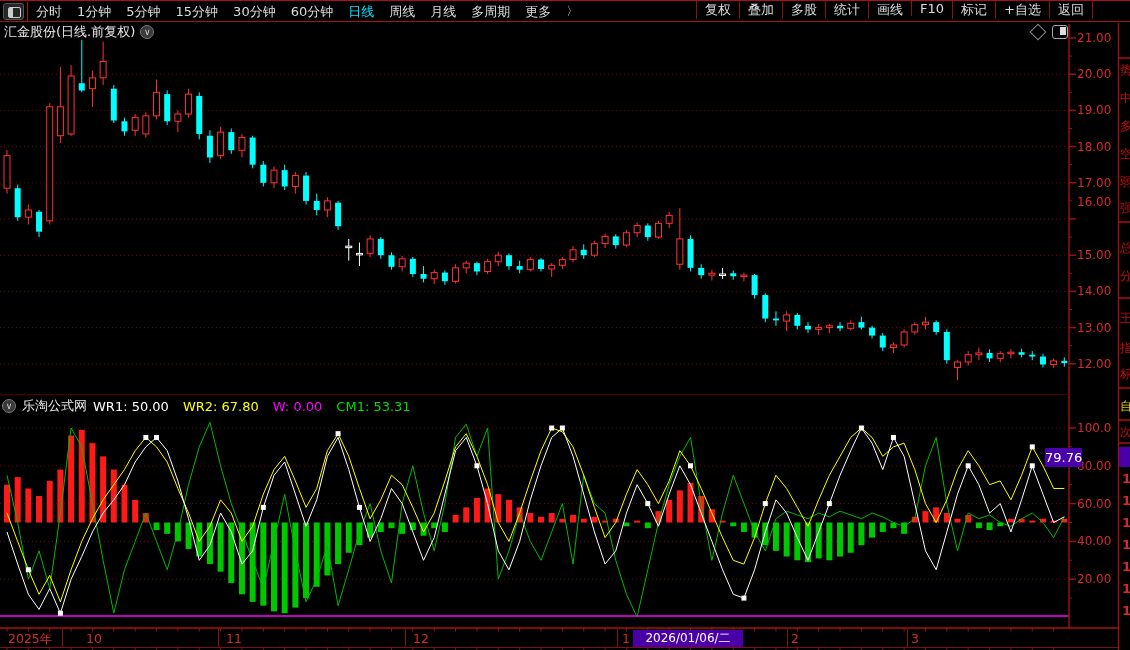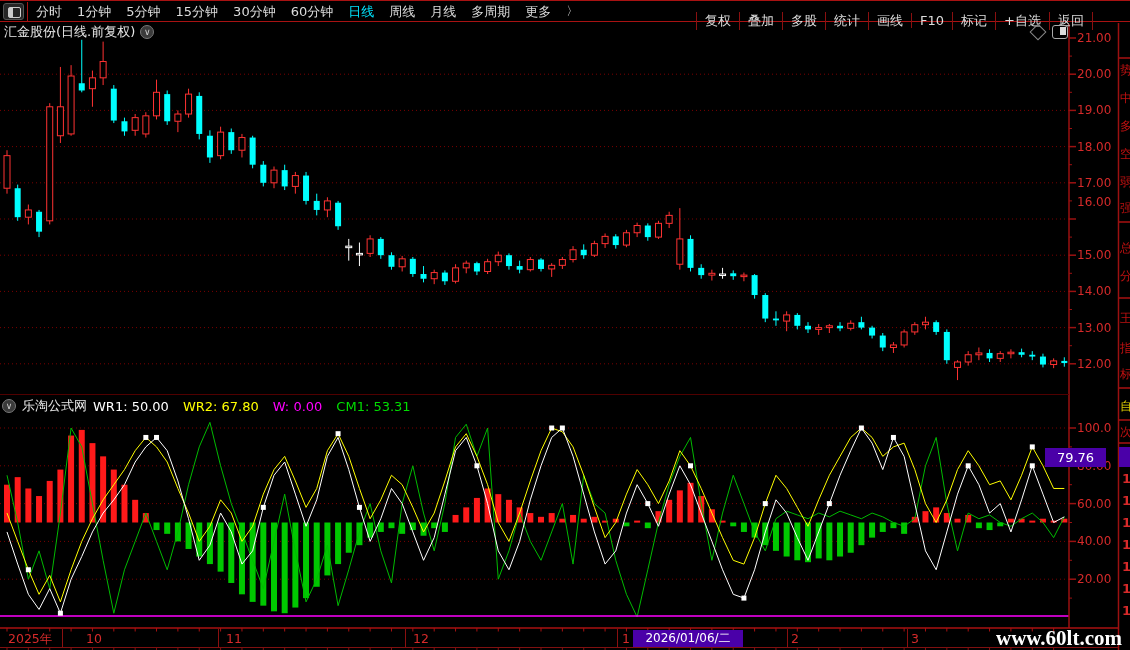--- a/index.html
+++ b/index.html
@@ -11,40 +11,40 @@
           border-top:1px solid #a81212;border-bottom:1px solid #a81212;box-sizing:border-box;z-index:30;}
   #tb-icon{left:3px;top:2px;width:21px;height:17px;background:#262626;border:1px solid #555;
            border-radius:3px;box-sizing:border-box;cursor:pointer;}
   #tb-icon .glyph{position:absolute;left:4px;top:3px;width:11px;height:9px;border:1px solid #ccc;border-radius:2px;}
   #tb-icon .glyph::after{content:"";position:absolute;left:0;top:0;width:4px;height:9px;background:#ccc;}
   #tb-divider{left:27px;top:1px;width:1px;height:19px;background:#a81212;}
   #periods{left:36px;top:0;height:21px;display:flex;align-items:center;gap:15px;color:#dcdcdc;font-size:13px;}
   .period{cursor:pointer;white-space:nowrap;}
   .period.active{color:#00e5ff;}
   #more-arrow{color:#dcdcdc;font-size:12px;cursor:pointer;}
-  #rmenu{top:0;right:37px;height:39px;display:flex;align-items:center;color:#dcdcdc;font-size:13px;}
+  #rmenu{top:0;right:37px;height:39px;display:flex;align-items:flex-start;color:#dcdcdc;font-size:13px;}
   .rmenu-item{display:flex;align-items:center;padding:0 8px;border-left:1px solid #8a1010;cursor:pointer;white-space:nowrap;}
   .rmenu-item:last-child{border-right:1px solid #8a1010;}
   
   #title-row{left:4px;top:24px;height:16px;display:flex;align-items:center;gap:5px;z-index:30;}
   #chart-title{color:#e8e8e8;font-size:13px;cursor:pointer;}
   .chev{width:14px;height:14px;border-radius:50%;background:#3a3a3a;border:1px solid #777;box-sizing:border-box;
         color:#cfcfcf;font-size:9px;line-height:12px;text-align:center;cursor:pointer;}
   #pane-icons{top:25px;left:1032px;display:flex;gap:8px;align-items:center;z-index:30;}
   #diamond-icon{width:10px;height:10px;border:1px solid #8a8a8a;transform:rotate(45deg);cursor:pointer;}
   #panel-icon{width:14px;height:12px;border:1px solid #aaa;border-radius:3px;position:relative;cursor:pointer;}
   #panel-icon::after{content:"";position:absolute;right:1px;top:1px;width:6px;height:8px;background:#ddd;}
   
   #ind-row{left:2px;top:398px;height:16px;display:flex;align-items:center;gap:6px;z-index:30;font-size:13px;}
   #ind-name{color:#e8e8e8;}
   .readout{white-space:nowrap;}
   
   .plabel{position:absolute;left:1077px;width:42px;color:#d62a2a;font-size:12px;z-index:20;}
   
-  #badge{left:1045px;top:448px;width:61px;height:19px;background:#4a00a8;color:#fff;font-size:13px;
+  #badge{left:1045px;top:448px;width:37px;height:19px;background:#4a00a8;color:#fff;font-size:13px;
          text-align:center;line-height:19px;z-index:40;}
   
   .xlabel{position:absolute;top:631px;color:#d62a2a;font-size:12.5px;z-index:20;white-space:nowrap;}
   .xsep{position:absolute;top:629px;width:1px;height:18px;background:#8a1010;z-index:20;}
   #date-badge{left:633px;top:630px;width:110px;height:17px;background:#4a00a8;color:#fff;font-size:12px;
               text-align:center;line-height:17px;z-index:40;}
   
   #watermark{right:8px;bottom:1px;text-align:right;color:#fff;z-index:50;line-height:1.05;}
   #wm1{font-size:29px;font-weight:bold;letter-spacing:2px;font-family:"DejaVu Sans",sans-serif;}
   #wm2{font-size:21px;font-weight:bold;font-family:"Liberation Serif","DejaVu Serif",serif;}
@@ -659,14 +659,13 @@
     <div class="strip-one" style="top: 471px;">1</div>
     <div class="strip-one" style="top: 493px;">1</div>
     <div class="strip-one" style="top: 515px;">1</div>
     <div class="strip-one" style="top: 537px;">1</div>
     <div class="strip-one" style="top: 559px;">1</div>
     <div class="strip-one" style="top: 581px;">1</div>
     <div class="strip-one" style="top: 603px;">1</div>
   </div>
 
 <div id="watermark" class="abs">
-  <div id="wm2">www.60lt.com</div>
 </div>
 
 </body></html>

